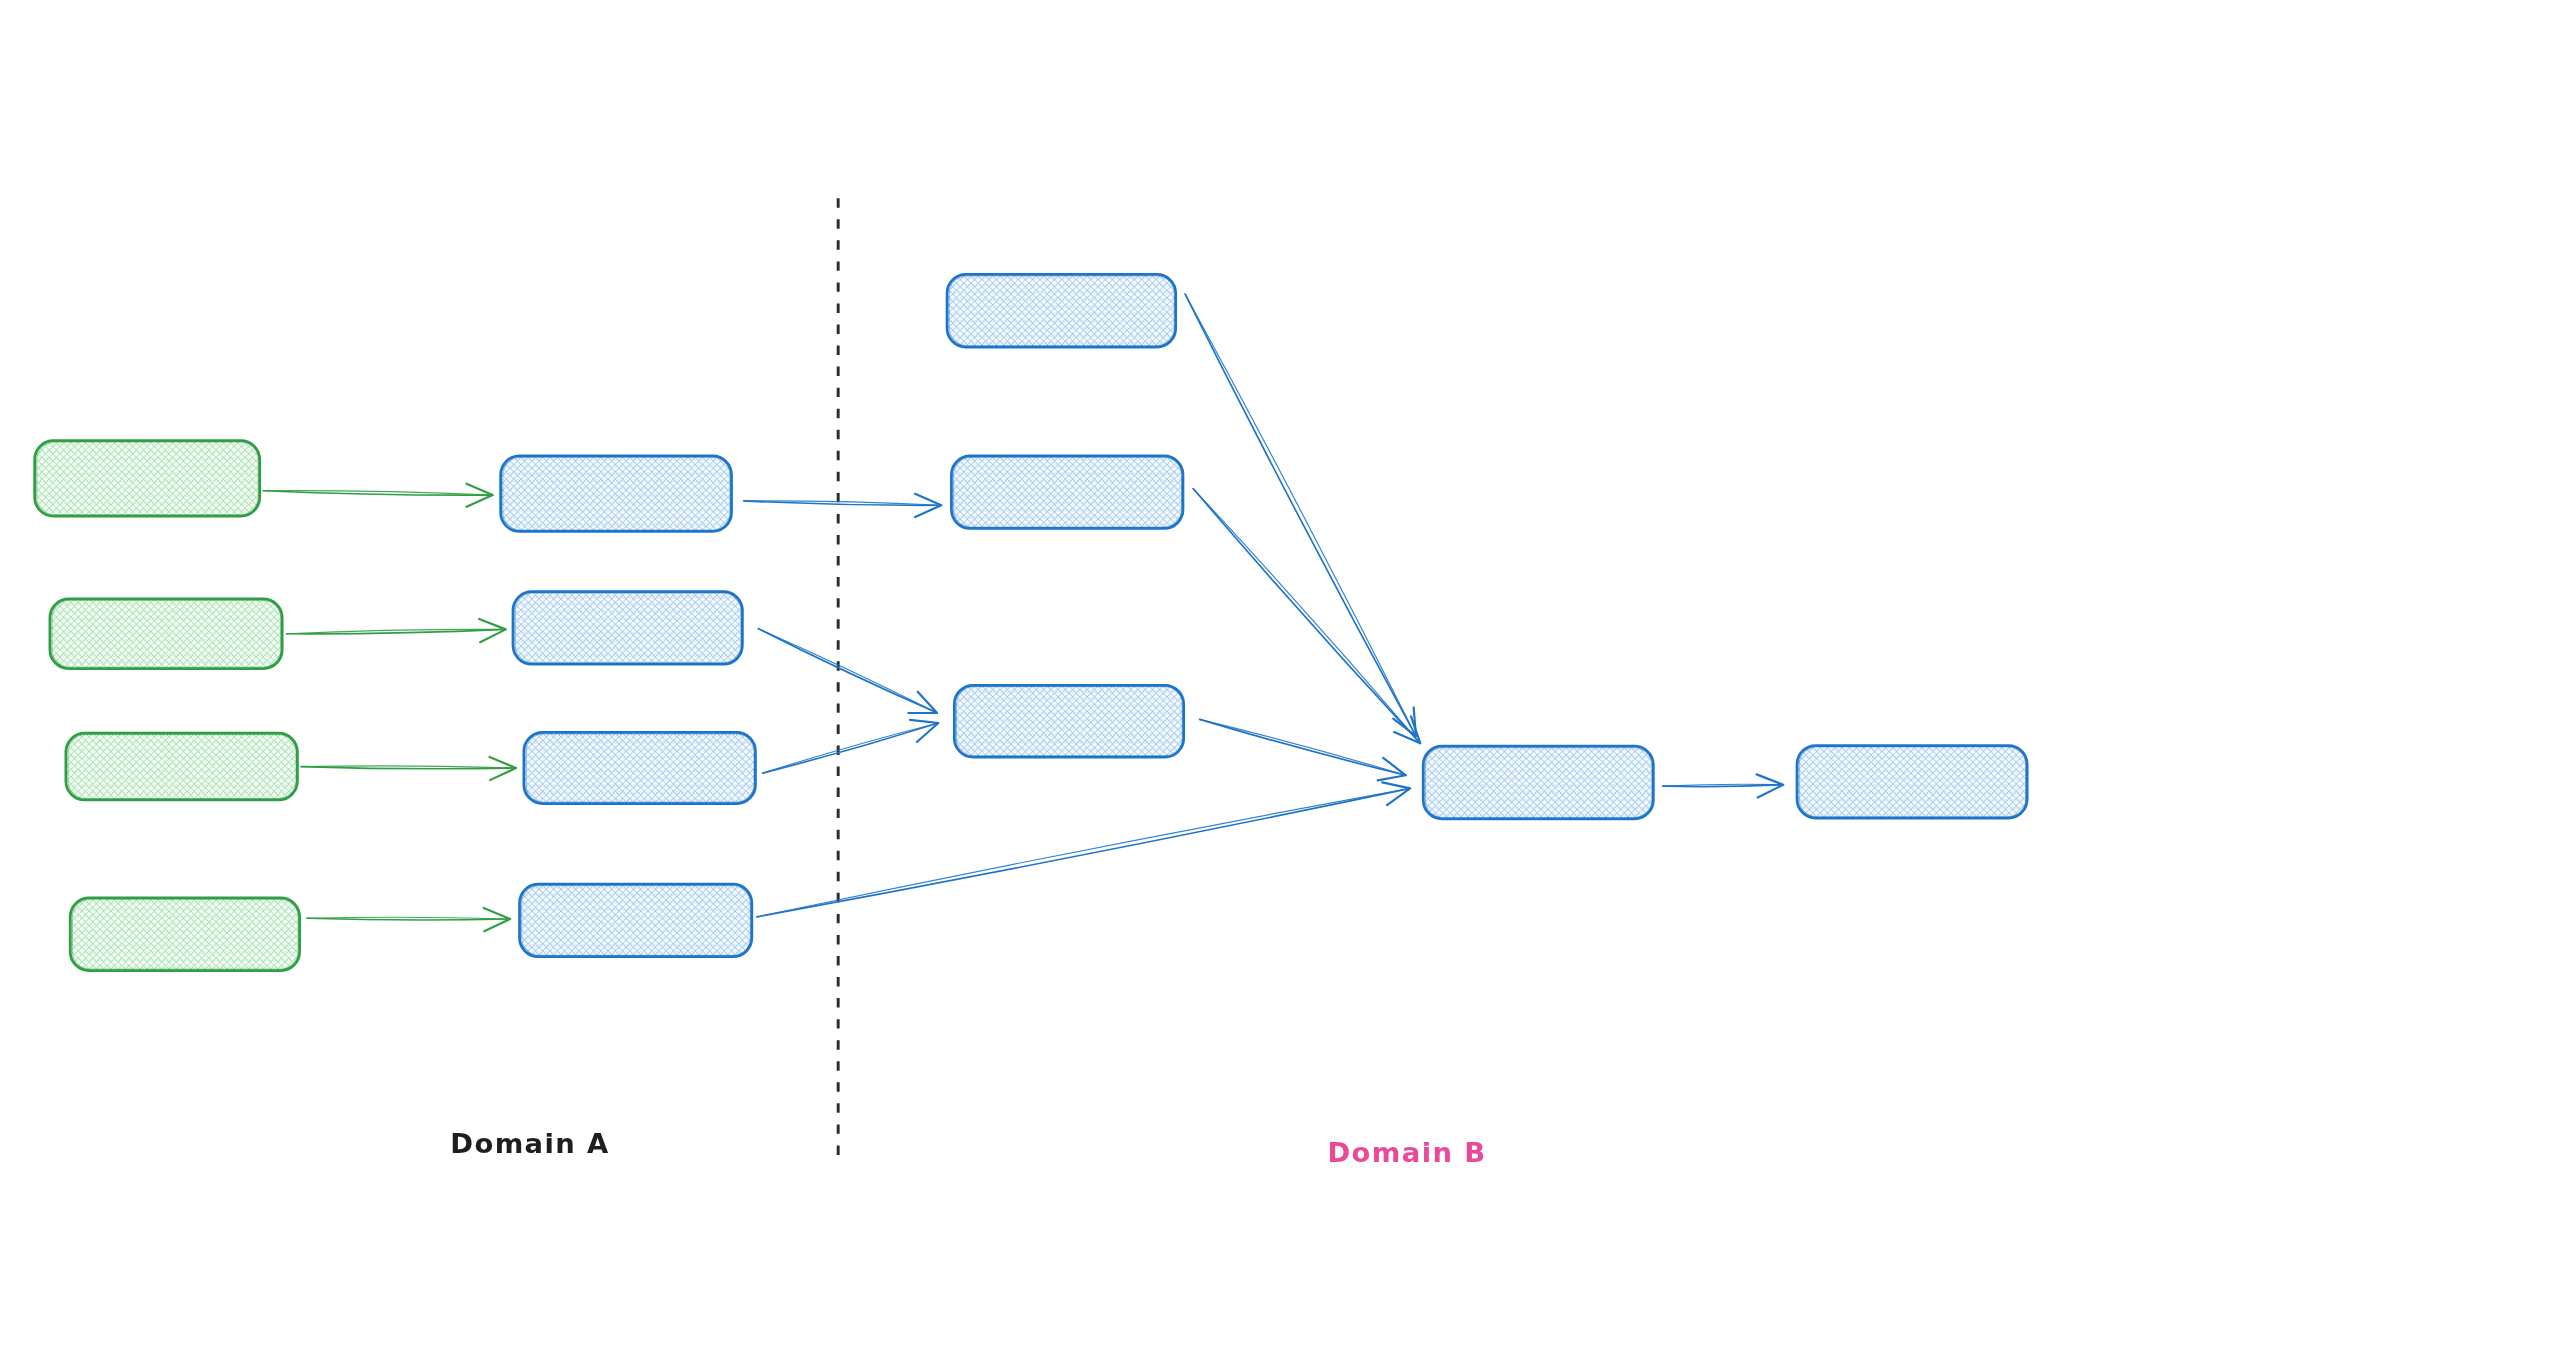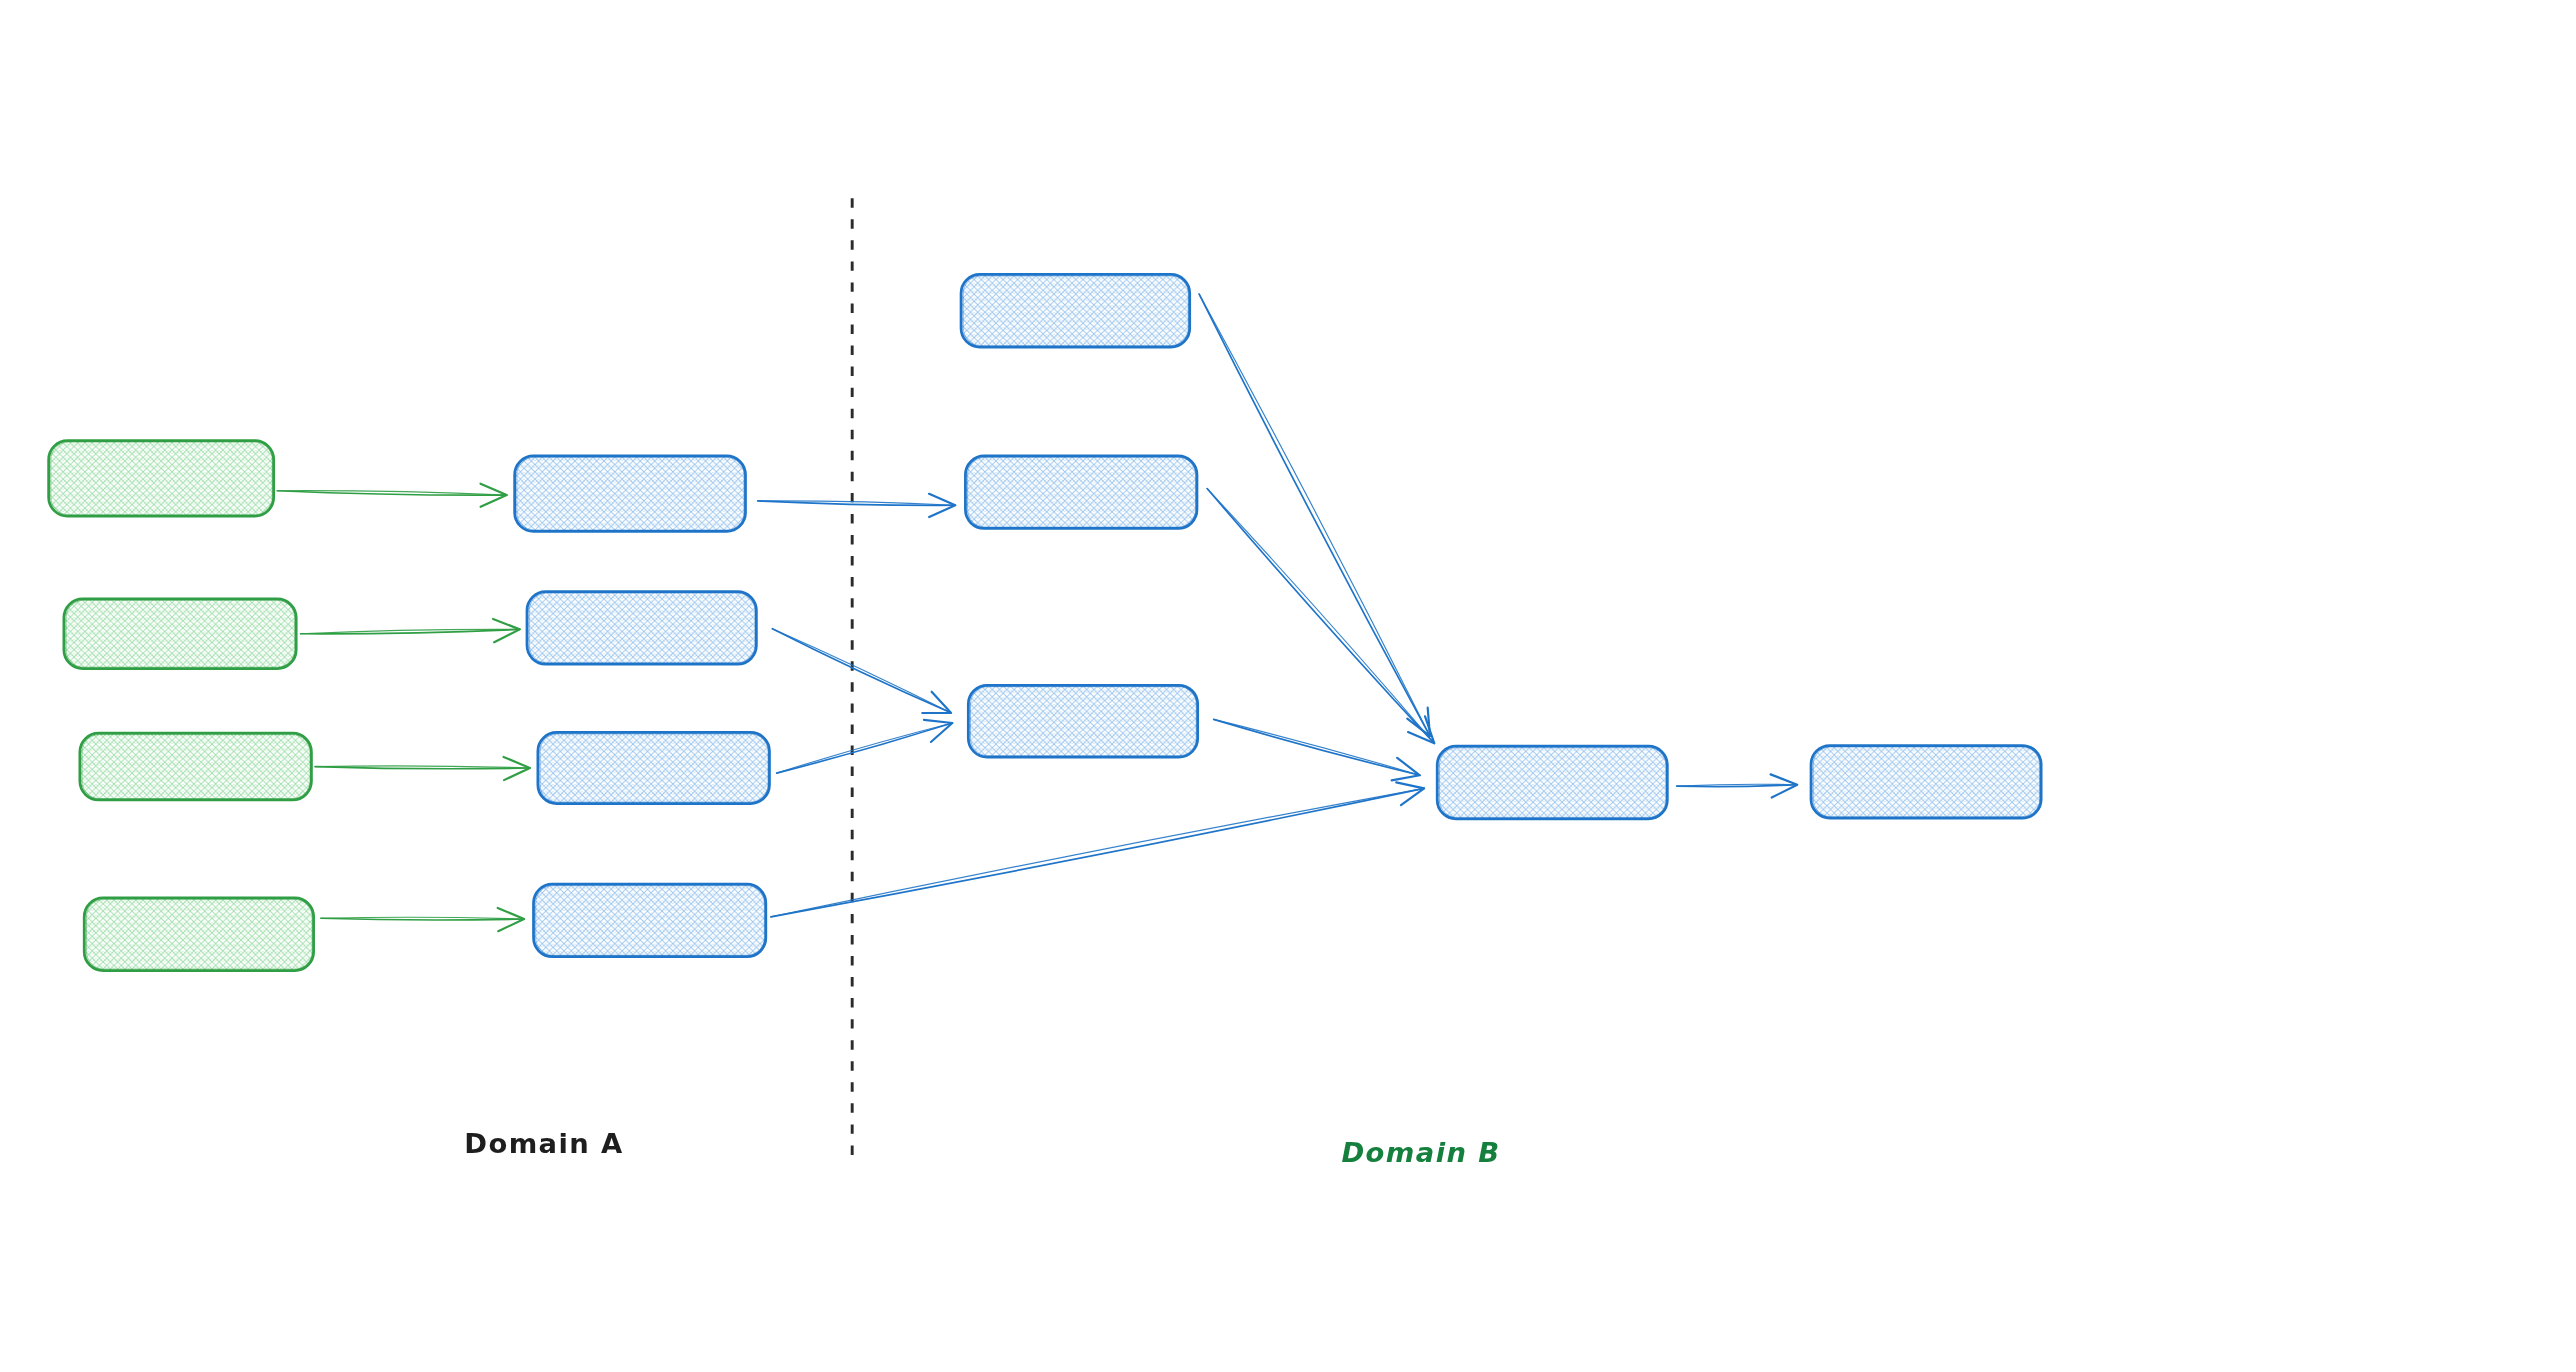--- a/index.html
+++ b/index.html
@@ -9,21 +9,21 @@
   }
   body {
     width: 2576px;
     height: 1372px;
     position: relative;
     overflow: hidden;
     font-family: "DejaVu Sans", sans-serif;
   }
   #diagram-canvas {
     position: absolute;
-    left: 16px; top: 0;
+    left: 2px; top: 0;
     width: 2044px;
     height: 1372px;
   }
   #diagram-svg {
     position: absolute;
     left: 0; top: 0;
     width: 100%;
     height: 100%;
     display: block;
   }
@@ -154,15 +154,15 @@
       <g>
         <rect x="1958" y="833" width="317" height="100" rx="26" ry="26" fill="url(#hatch-blue)" stroke="#1e74c8" stroke-width="3.8"></rect>
         <rect x="1961" y="835" width="312" height="96" rx="24" ry="24" fill="none" stroke="#1e74c8" stroke-width="1.2" opacity="0.55"></rect>
       </g>
       <g>
         <rect x="2473" y="832" width="317" height="100" rx="26" ry="26" fill="url(#hatch-blue)" stroke="#1e74c8" stroke-width="3.8"></rect>
         <rect x="2476" y="834" width="312" height="96" rx="24" ry="24" fill="none" stroke="#1e74c8" stroke-width="1.2" opacity="0.55"></rect>
       </g>
     </svg>
   <div class="floating-label" id="label-a" style="left: 528px; top: 1143px; color: rgb(30, 30, 30);">Domain A</div>
-  <div class="floating-label" id="label-b" style="left: 1405px; top: 1152px; color: #15803d; font-style: italic;">Domain B</div>
+  <div class="floating-label" id="label-b" style="left: 1405px; top: 1152px; color: #ec4899;">Domain B</div>
 </div>
 
 
 </body></html>

